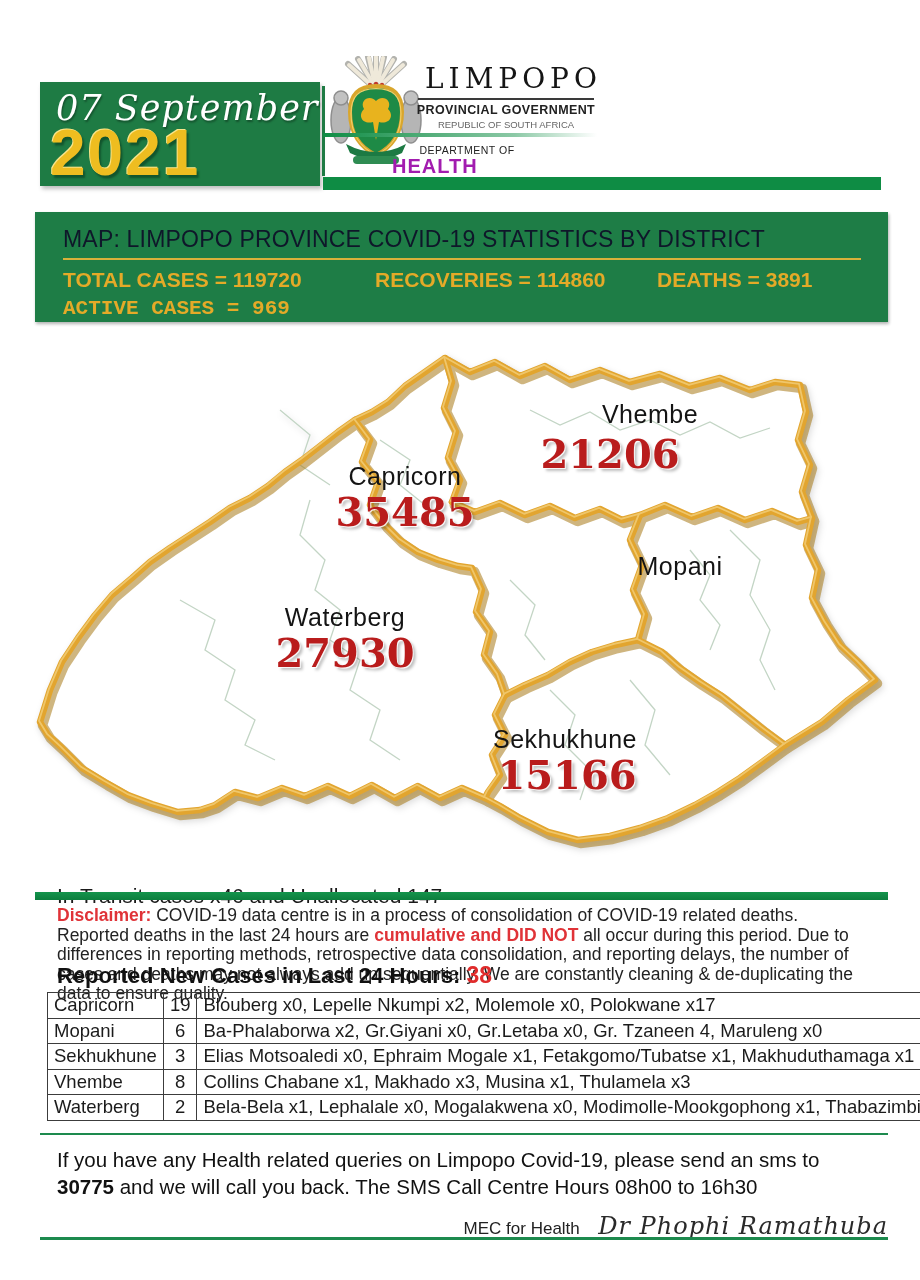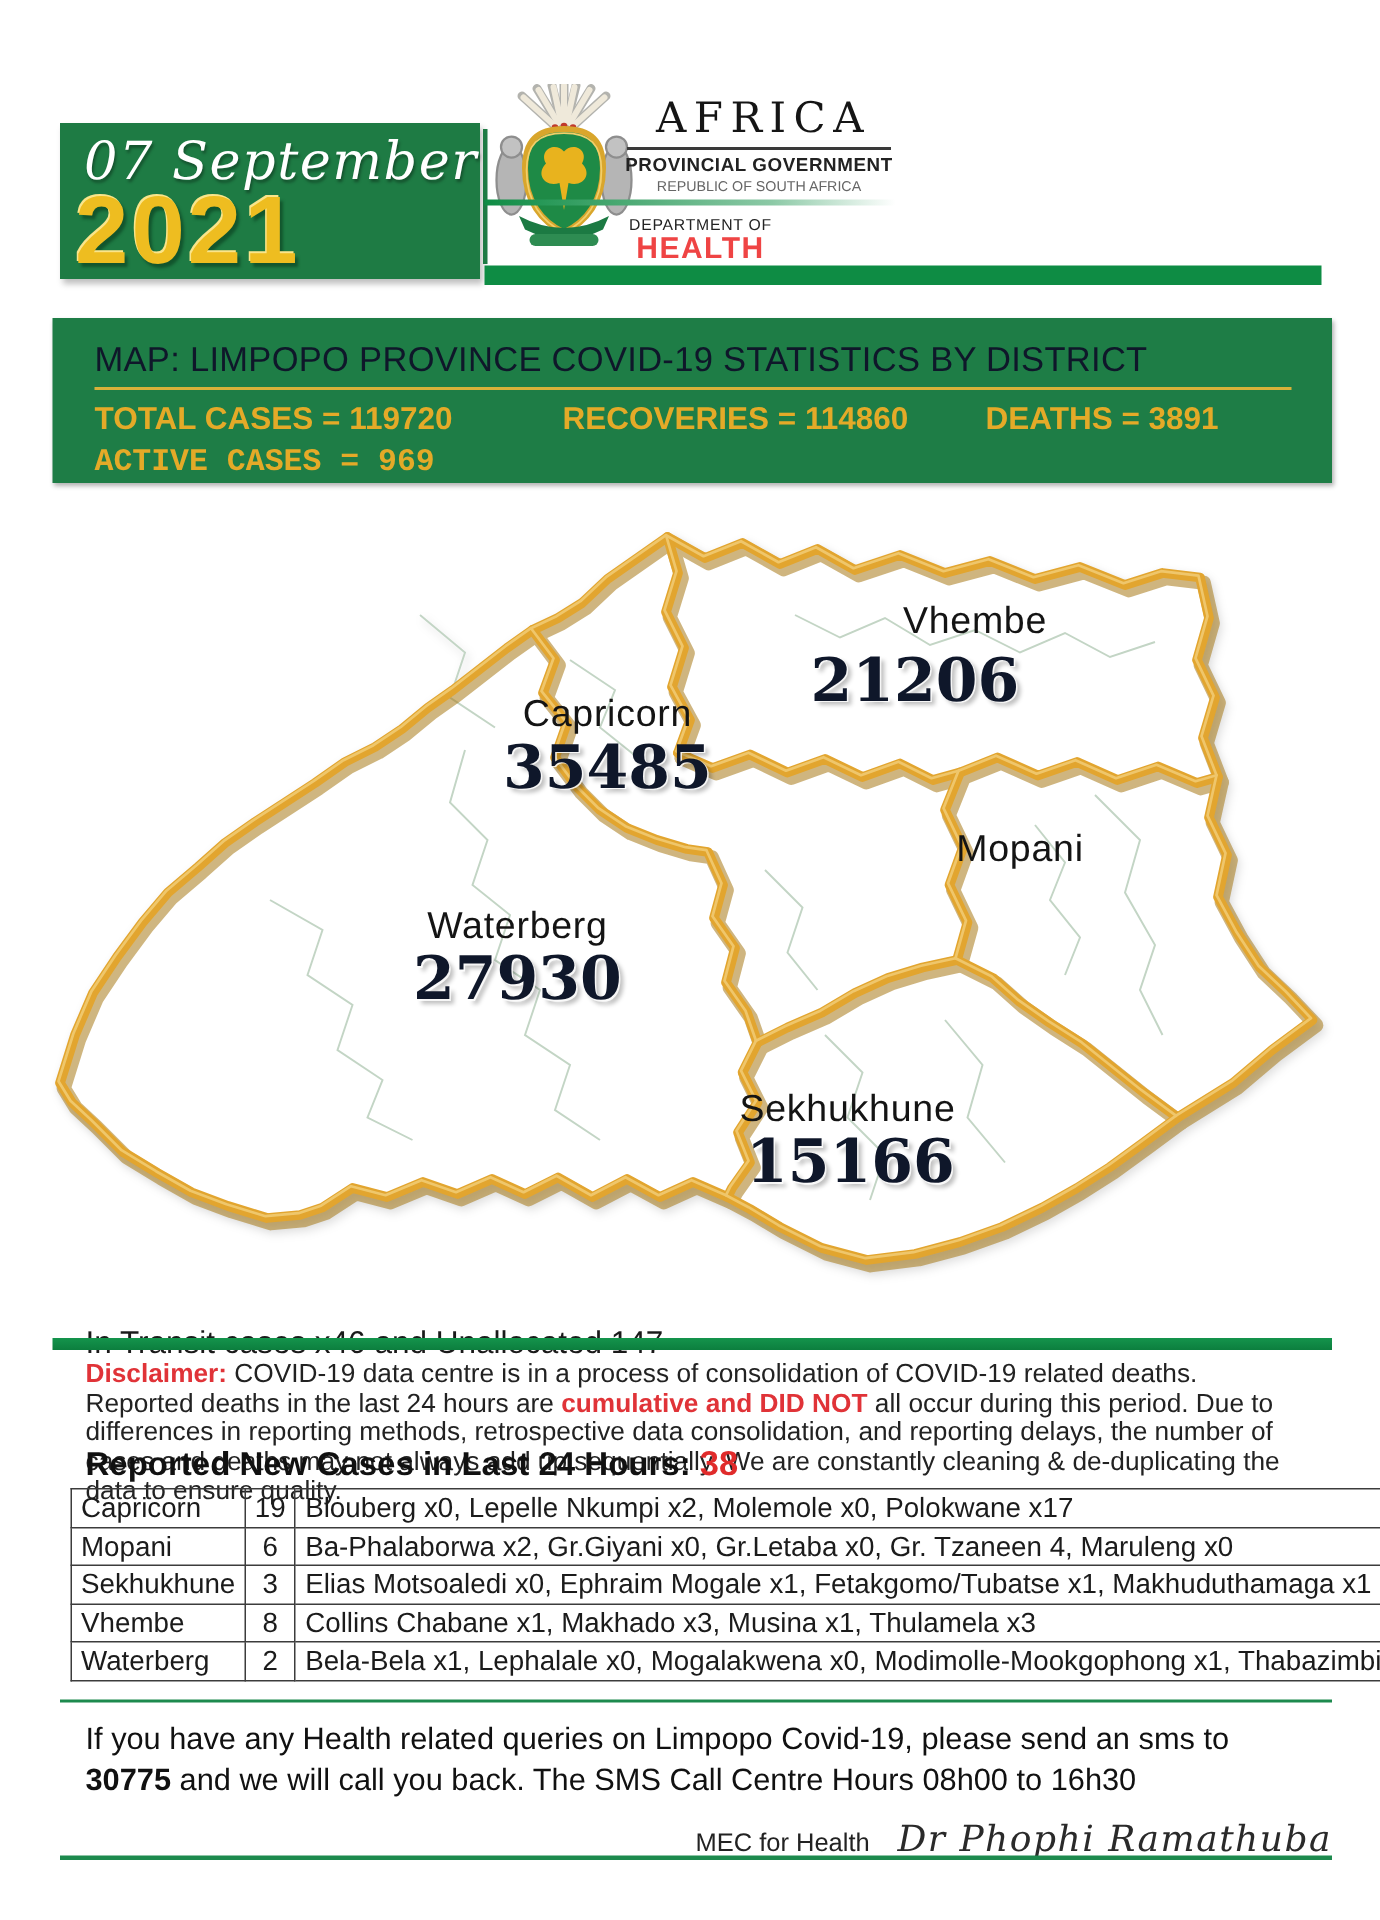--- a/index.html
+++ b/index.html
@@ -19,41 +19,41 @@
   .v-sep{left:322px;top:86px;width:3px;height:90px;background:#1e7b44;}
   .limpopo{left:425px;top:62px;width:168px;text-align:center;
            font-family:"DejaVu Serif",serif;font-size:28px;letter-spacing:5px;color:#151515;}
   .limpopo-rule{left:418px;top:98px;width:176px;height:2px;background:#3a3a3a;}
   .prov-gov{left:410px;top:103px;width:192px;text-align:center;font-size:12.5px;
             font-weight:bold;color:#222;letter-spacing:.4px;}
   .republic{left:410px;top:119px;width:192px;text-align:center;font-size:9.5px;color:#666;}
   .swoosh{left:323px;top:133px;width:274px;height:4px;
           background:linear-gradient(to right,#0e8c44,#8cc9a6 70%,rgba(255,255,255,0));}
   .dept-of{left:392px;top:144px;width:150px;text-align:center;font-size:10.5px;color:#222;letter-spacing:.5px;}
-  .dept{left:392px;top:155px;width:150px;text-align:center;font-size:20px;font-weight:bold;color:#ef4444;letter-spacing:1px;}
+  .dept{left:392px;top:155px;width:150px;font-size:20px;font-weight:bold;color:#a21caf;letter-spacing:1px;}
   .header-bar{left:323px;top:177px;width:558px;height:13px;background:#0e8c44;}
 
   
   .banner{left:35px;top:212px;width:853px;height:110px;background:#1e7d46;
           box-shadow:1px 2px 3px rgba(0,0,0,.3);}
   .banner-title{left:63px;top:226px;width:800px;color:#0f172a;font-weight:normal;font-size:23px;letter-spacing:.2px;}
   .banner-rule{left:63px;top:258px;width:798px;height:2px;background:#d8b13a;}
   .stat{color:#e4aa28;font-weight:bold;font-size:21px;white-space:nowrap;}
   .stat0{left:63px;top:268px;}
   .stat1{left:375px;top:268px;}
   .stat2{left:657px;top:268px;}
   .stat3{left:63px;top:297px;font-family:Liberation Mono, monospace;}
 
   
   .map-wrap{left:30px;top:350px;width:860px;height:510px;}
   .map-wrap svg{position:absolute;left:0;top:0;}
   .dist-name{position:absolute;transform:translateX(-50%);font-size:25px;color:#141414;
              letter-spacing:.5px;white-space:nowrap;}
   .dist-num{position:absolute;transform:translateX(-50%);font-family:"DejaVu Serif",serif;
-            font-weight:bold;font-size:40px;color:#0f172a;white-space:nowrap;
+            font-weight:bold;font-size:40px;color:#b91c1c;white-space:nowrap;
             text-shadow:1px 1px 0 rgba(255,255,255,.85),3px 3px 3px rgba(0,0,0,.25);}
 
   .map-note{left:57px;top:860px;font-size:21px;color:#1a1a1a;margin-top:24px;}
   .green-bar{left:35px;top:892px;width:853px;height:8px;
              background:linear-gradient(#14944c,#0c7e3e);}
 
   
   .disclaimer{left:57px;top:906px;width:818px;font-size:17.5px;line-height:19.5px;color:#222;}
   .red-b{color:#e03338;font-weight:bold;}
 
@@ -113,21 +113,21 @@
     <ellipse cx="85" cy="64" rx="10" ry="23" fill="#b5b5b5" stroke="#8e8e8e" stroke-width="1.5"></ellipse>
     <circle cx="85" cy="42" r="7" fill="#c2c2c2" stroke="#8e8e8e" stroke-width="1.5"></circle>
     <path d="M50 30 C32 30 24 38 24 56 C24 78 35 92 50 99 C65 92 76 78 76 56 C76 38 68 30 50 30 Z" fill="#1e8a46" stroke="#d9a62c" stroke-width="4"></path>
     <path d="M50 30 C32 30 24 38 24 56 C24 78 35 92 50 99 C65 92 76 78 76 56 C76 38 68 30 50 30 Z" fill="none" stroke="#f2cf6a" stroke-width="1.2" transform="translate(0,1.5) scale(0.96)" transform-origin="50 60"></path>
     <path d="M50 84 L47 66 C37 69 31 60 38 53 C33 44 44 38 50 45 C56 38 67 44 62 53 C69 60 63 69 53 66 L50 84 Z" fill="#e8b31e"></path>
     <path d="M20 88 Q50 104 80 88 L76 97 Q50 110 24 97 Z" fill="#1c7a43"></path>
     <rect x="27" y="100" width="46" height="8" rx="4" fill="#2e8c52"></rect>
   </svg>
 </div>
 
-<div class="abs limpopo">AFRICA</div>
+<div class="abs limpopo">LIMPOPO</div>
 <div class="abs limpopo-rule"></div>
 <div class="abs prov-gov">PROVINCIAL GOVERNMENT</div>
 <div class="abs republic">REPUBLIC OF SOUTH AFRICA</div>
 <div class="abs swoosh"></div>
 <div class="abs dept-of">DEPARTMENT OF</div>
 <div class="abs dept">HEALTH</div>
 <div class="abs header-bar"></div>
 
 <div class="abs banner"></div>
 <div class="abs banner-title">MAP: LIMPOPO PROVINCE COVID-19 STATISTICS  BY DISTRICT</div>

